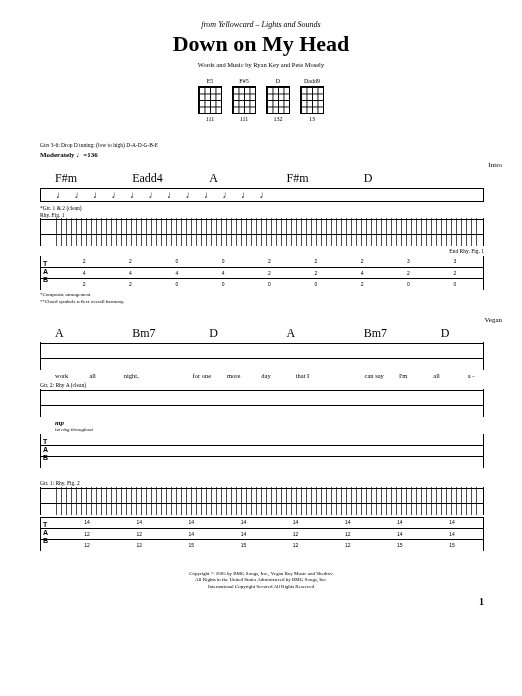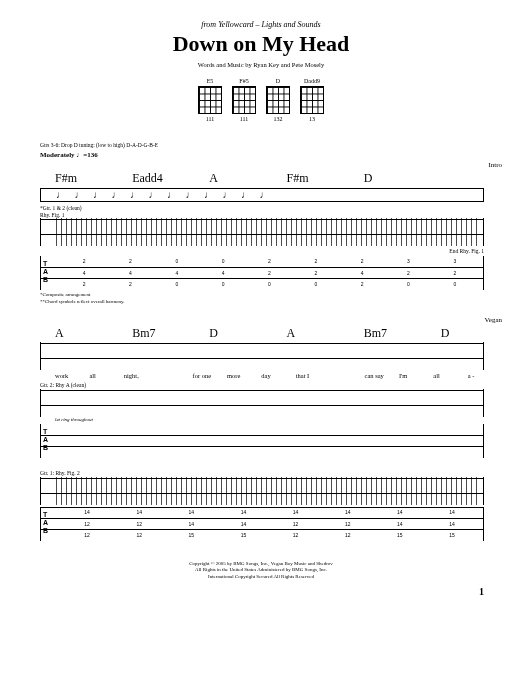--- a/index.html
+++ b/index.html
@@ -375,20 +375,21 @@
     <span>that I</span>
     <span></span>
     <span>can say</span>
     <span>I'm</span>
     <span>all</span>
     <span>a -</span>
   </div>
 
   <div class="gtr-label">Gtr. 2: Rhy A (clean)</div>
   <div class="staff"></div>
+  <div class="dynamic">mp</div>
   <div class="simile">let ring throughout</div>
   <div class="tab-staff">
     <div class="tab-label">T<br>A<br>B</div>
   </div>
 </div>
 
 <div class="staff-group">
   <div class="gtr-label">Gtr. 1: Rhy. Fig. 2</div>
   <div class="staff">
     <div class="notes-dense"></div>

